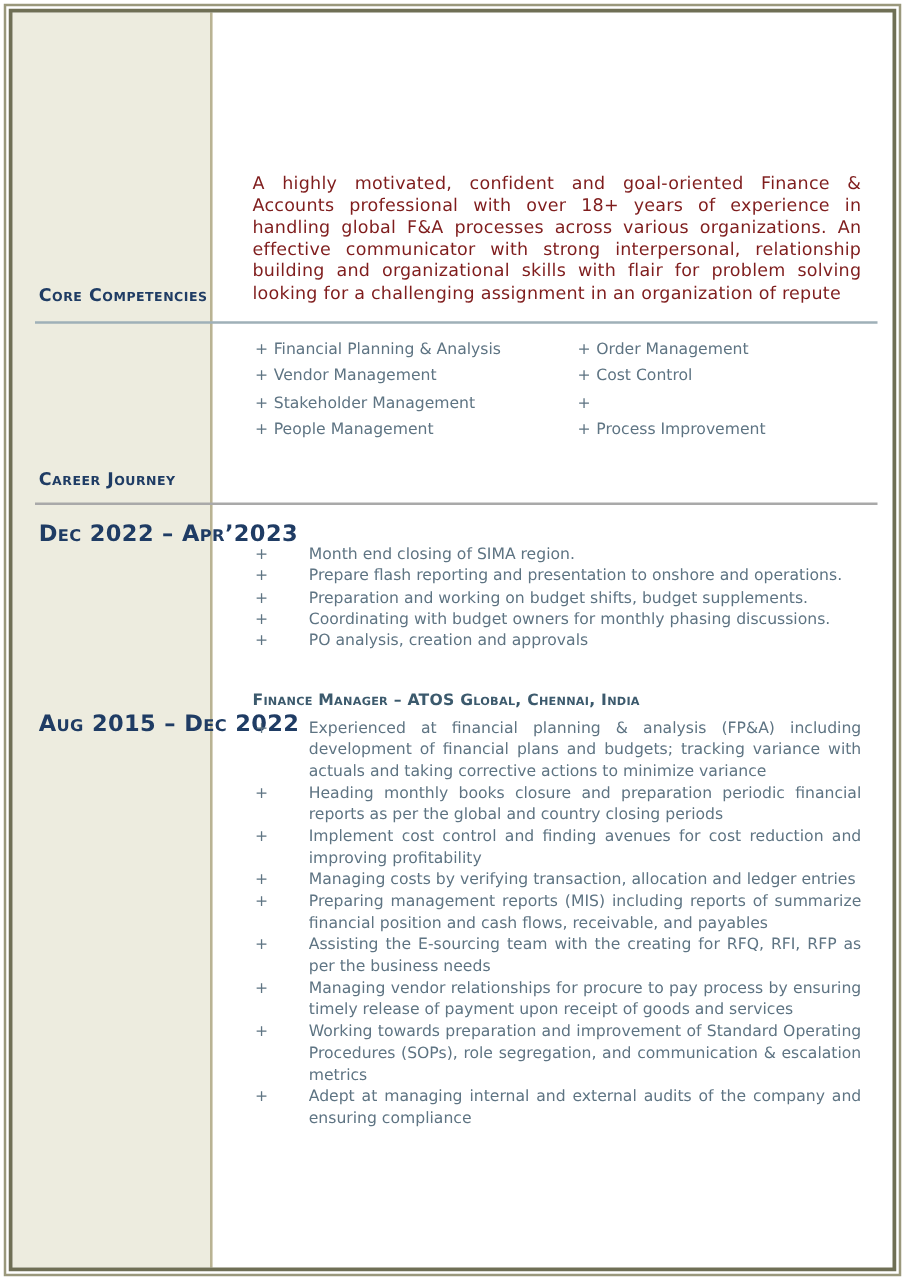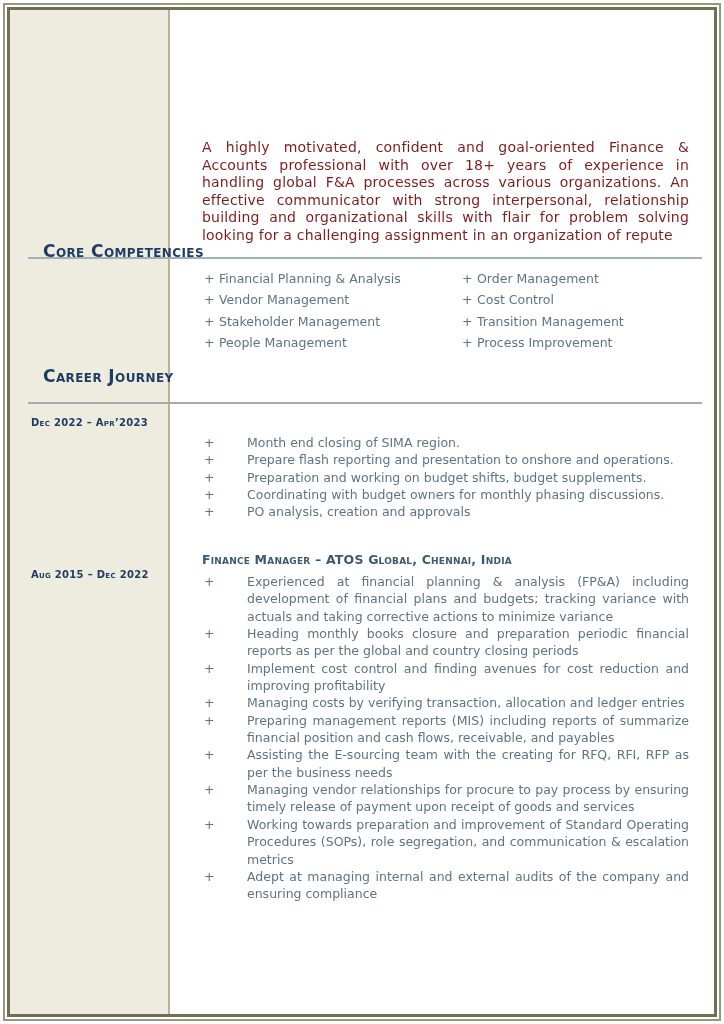--- a/index.html
+++ b/index.html
@@ -24,22 +24,22 @@
     border-right: 2px solid #b9b393;
   }
 
   .summary {
     position: absolute; left: 202px; top: 139px; width: 487px; margin: 0;
     font-size: 14px; line-height: 17.6px; letter-spacing: 0.2px;
     color: #7f1d1d; text-align: justify;
   }
 
   .side-heading {
-    position: absolute; left: 31px; margin: 12px;
-    font-size: 17px; font-weight: bold; font-variant: small-caps;
+    position: absolute; left: 31px; margin: 0;
+    font-size: 14px; font-weight: bold; font-variant: small-caps;
     letter-spacing: 0.4px; color: #1f3c64;
   }
 
   .hr {
     position: absolute; left: 28px; width: 674px; height: 0;
     border-top: 2px solid #9fb0b8;
   }
   .hr-gray { border-top-color: #a9a9a9; }
 
   .competencies {
@@ -48,21 +48,21 @@
   .comp-col { list-style: none; margin: 0; padding: 0; width: 258px; }
   .comp-col + .comp-col { width: 232px; }
   .comp-col li {
     display: flex; font-size: 12.5px; line-height: 21.4px; color: #5e7483;
   }
 
   .plus { width: 17px; flex: none; padding-left: 2px; }
 
   .job-dates {
     position: absolute; left: 31px; margin: 0;
-    font-size: 10px; font-weight: bold; font-variant: small-caps;
+    font-size: 18px; font-weight: bold; font-variant: small-caps;
     letter-spacing: 0.3px; color: #1f3c64;
   }
   .job-title {
     position: absolute; left: 202px; margin: 0; width: 490px;
     font-size: 12.5px; font-weight: bold; font-variant: small-caps;
     letter-spacing: 0.2px; color: #3c5a6d;
   }
   .bullets {
     position: absolute; left: 202px; width: 487px;
     list-style: none; margin: 0; padding: 0;
@@ -109,30 +109,29 @@
       <li>
           <span class="plus">+</span>
           <span>Order Management</span>
         </li>
       <li>
           <span class="plus">+</span>
           <span>Cost Control</span>
         </li>
       <li>
           <span class="plus">+</span>
-          <span>Transition Management</span>
         </li>
       <li>
           <span class="plus">+</span>
           <span>Process Improvement</span>
         </li>
     </ul>
   </div>
 
-  <h2 class="side-heading" style="top:354px">Career Journey</h2>
+  <h2 class="side-heading" style="top:376px">Career Journey</h2>
   <div class="hr hr-gray" style="top:402px"></div>
 
   <p class="job-dates" style="top:417px">Dec 2022 – Apr’2023</p>
   <ul class="bullets" style="top:434px">
     <li>
         <span class="plus">+</span>
         <span class="btext">Month end closing of SIMA region.</span>
       </li>
     <li>
         <span class="plus">+</span>

